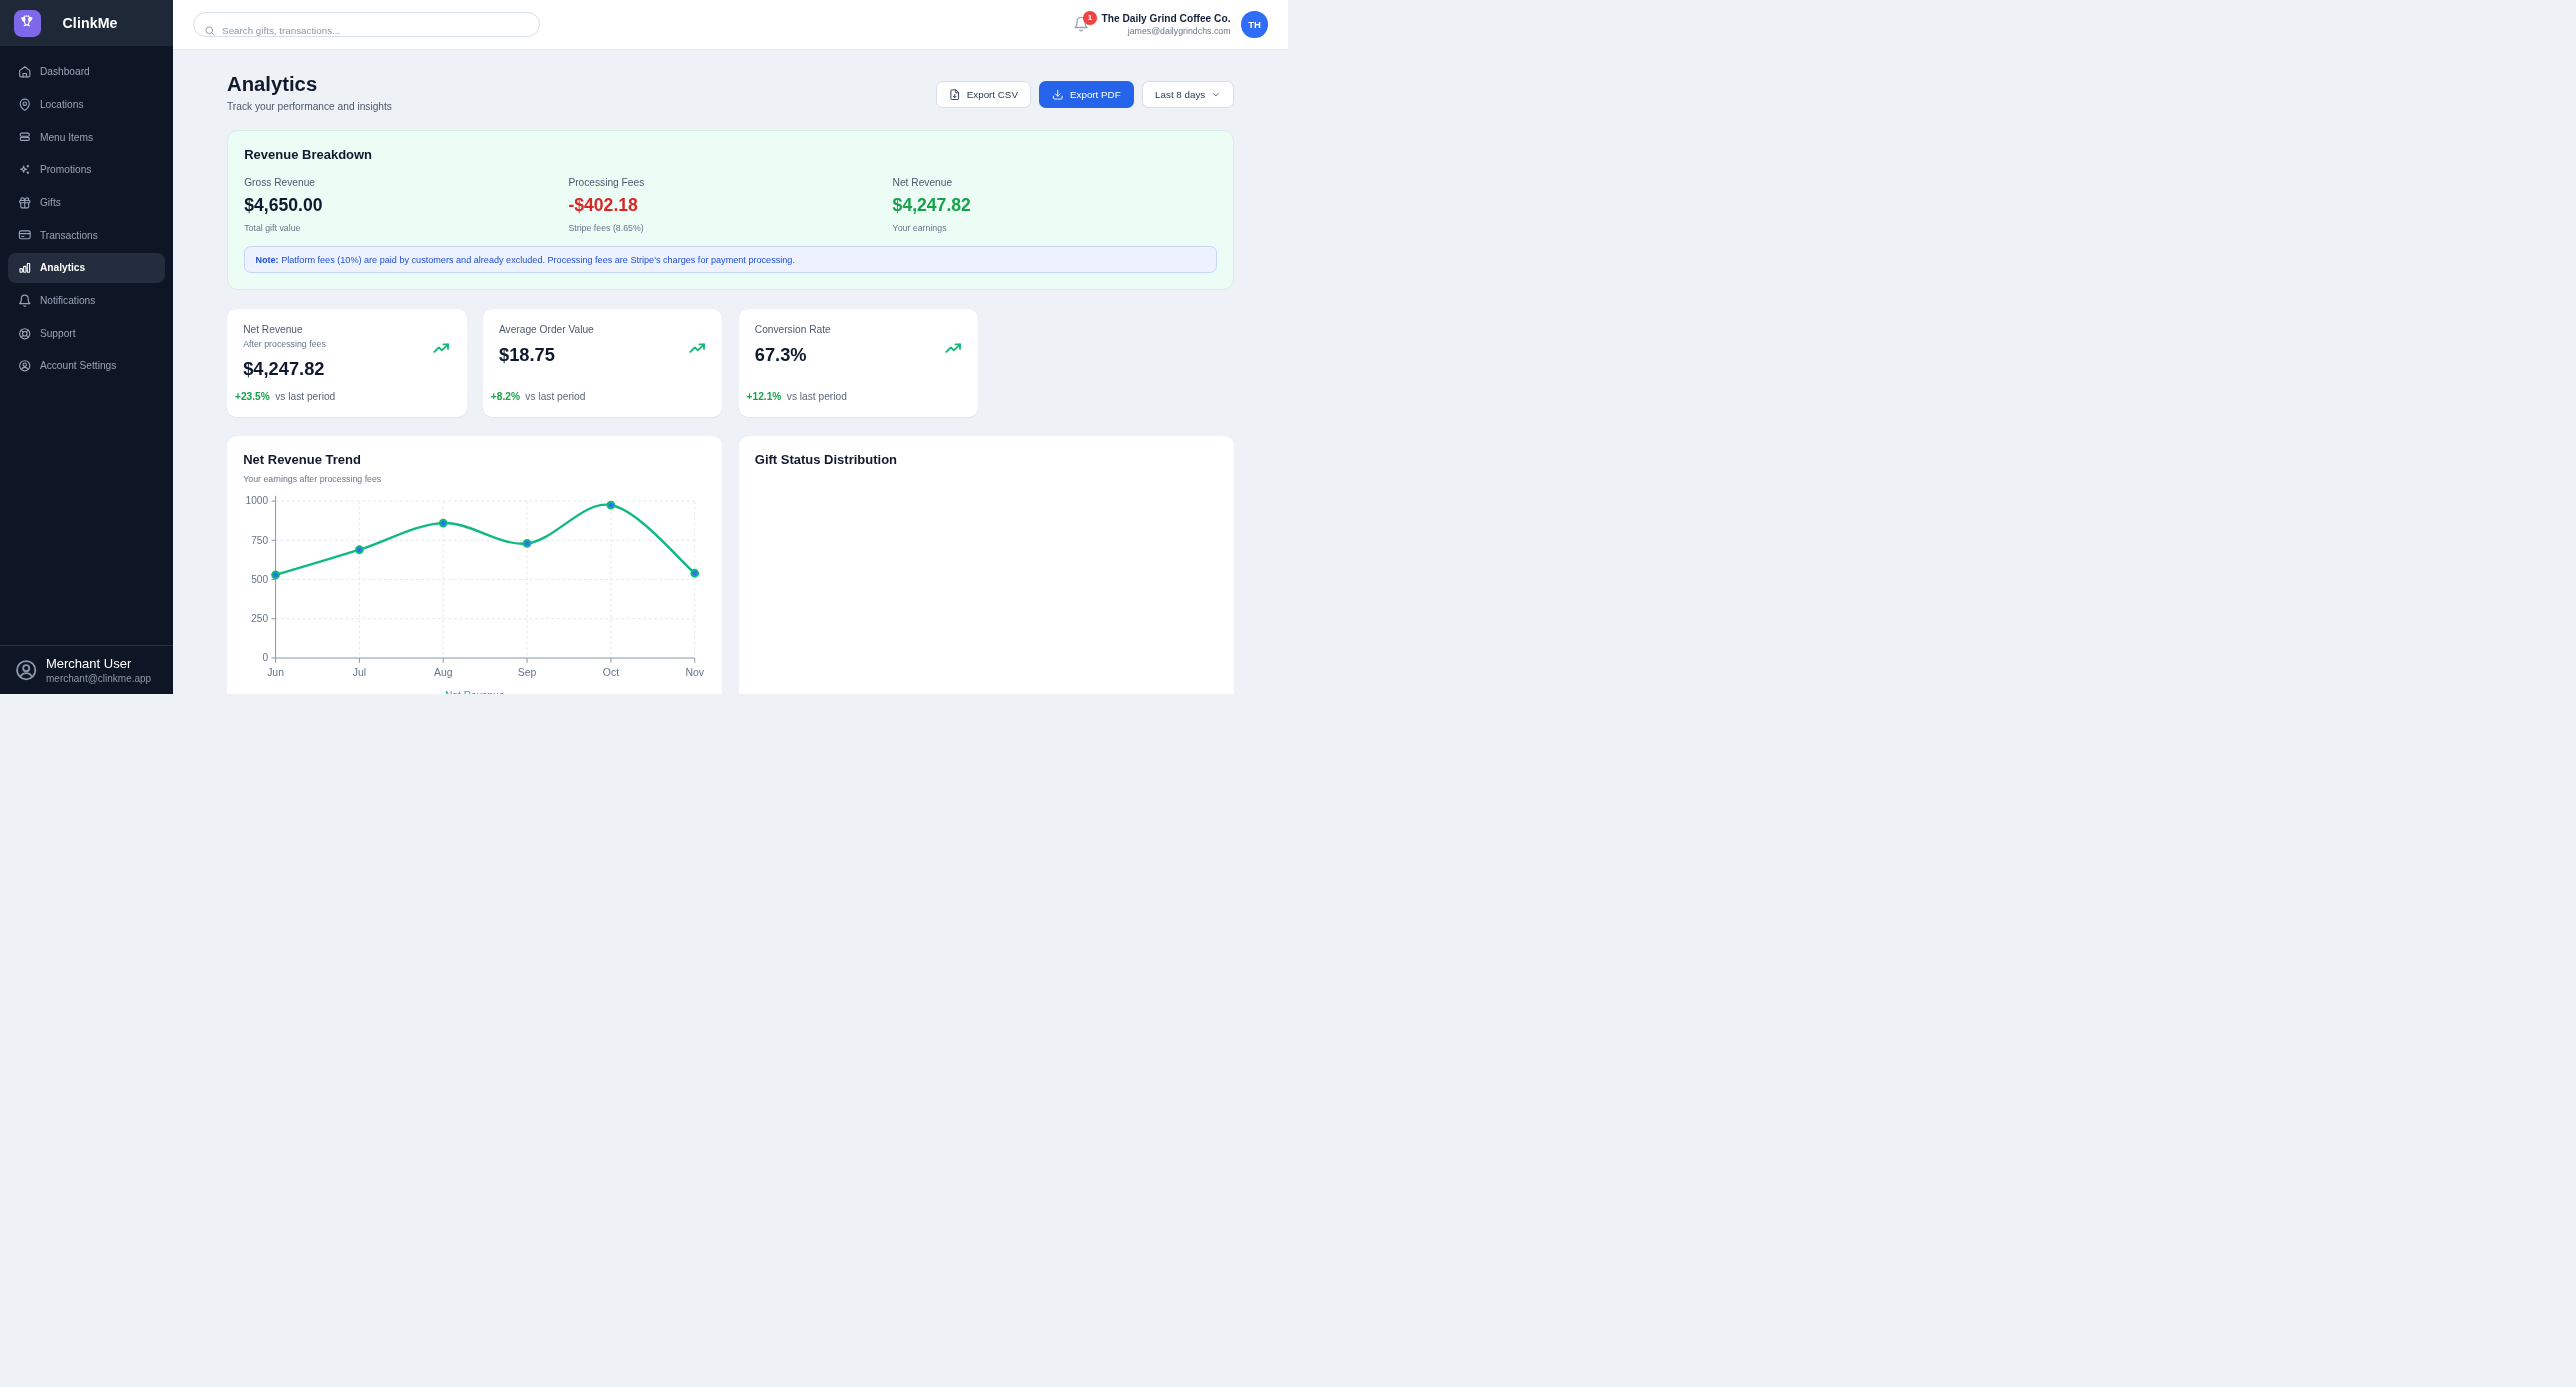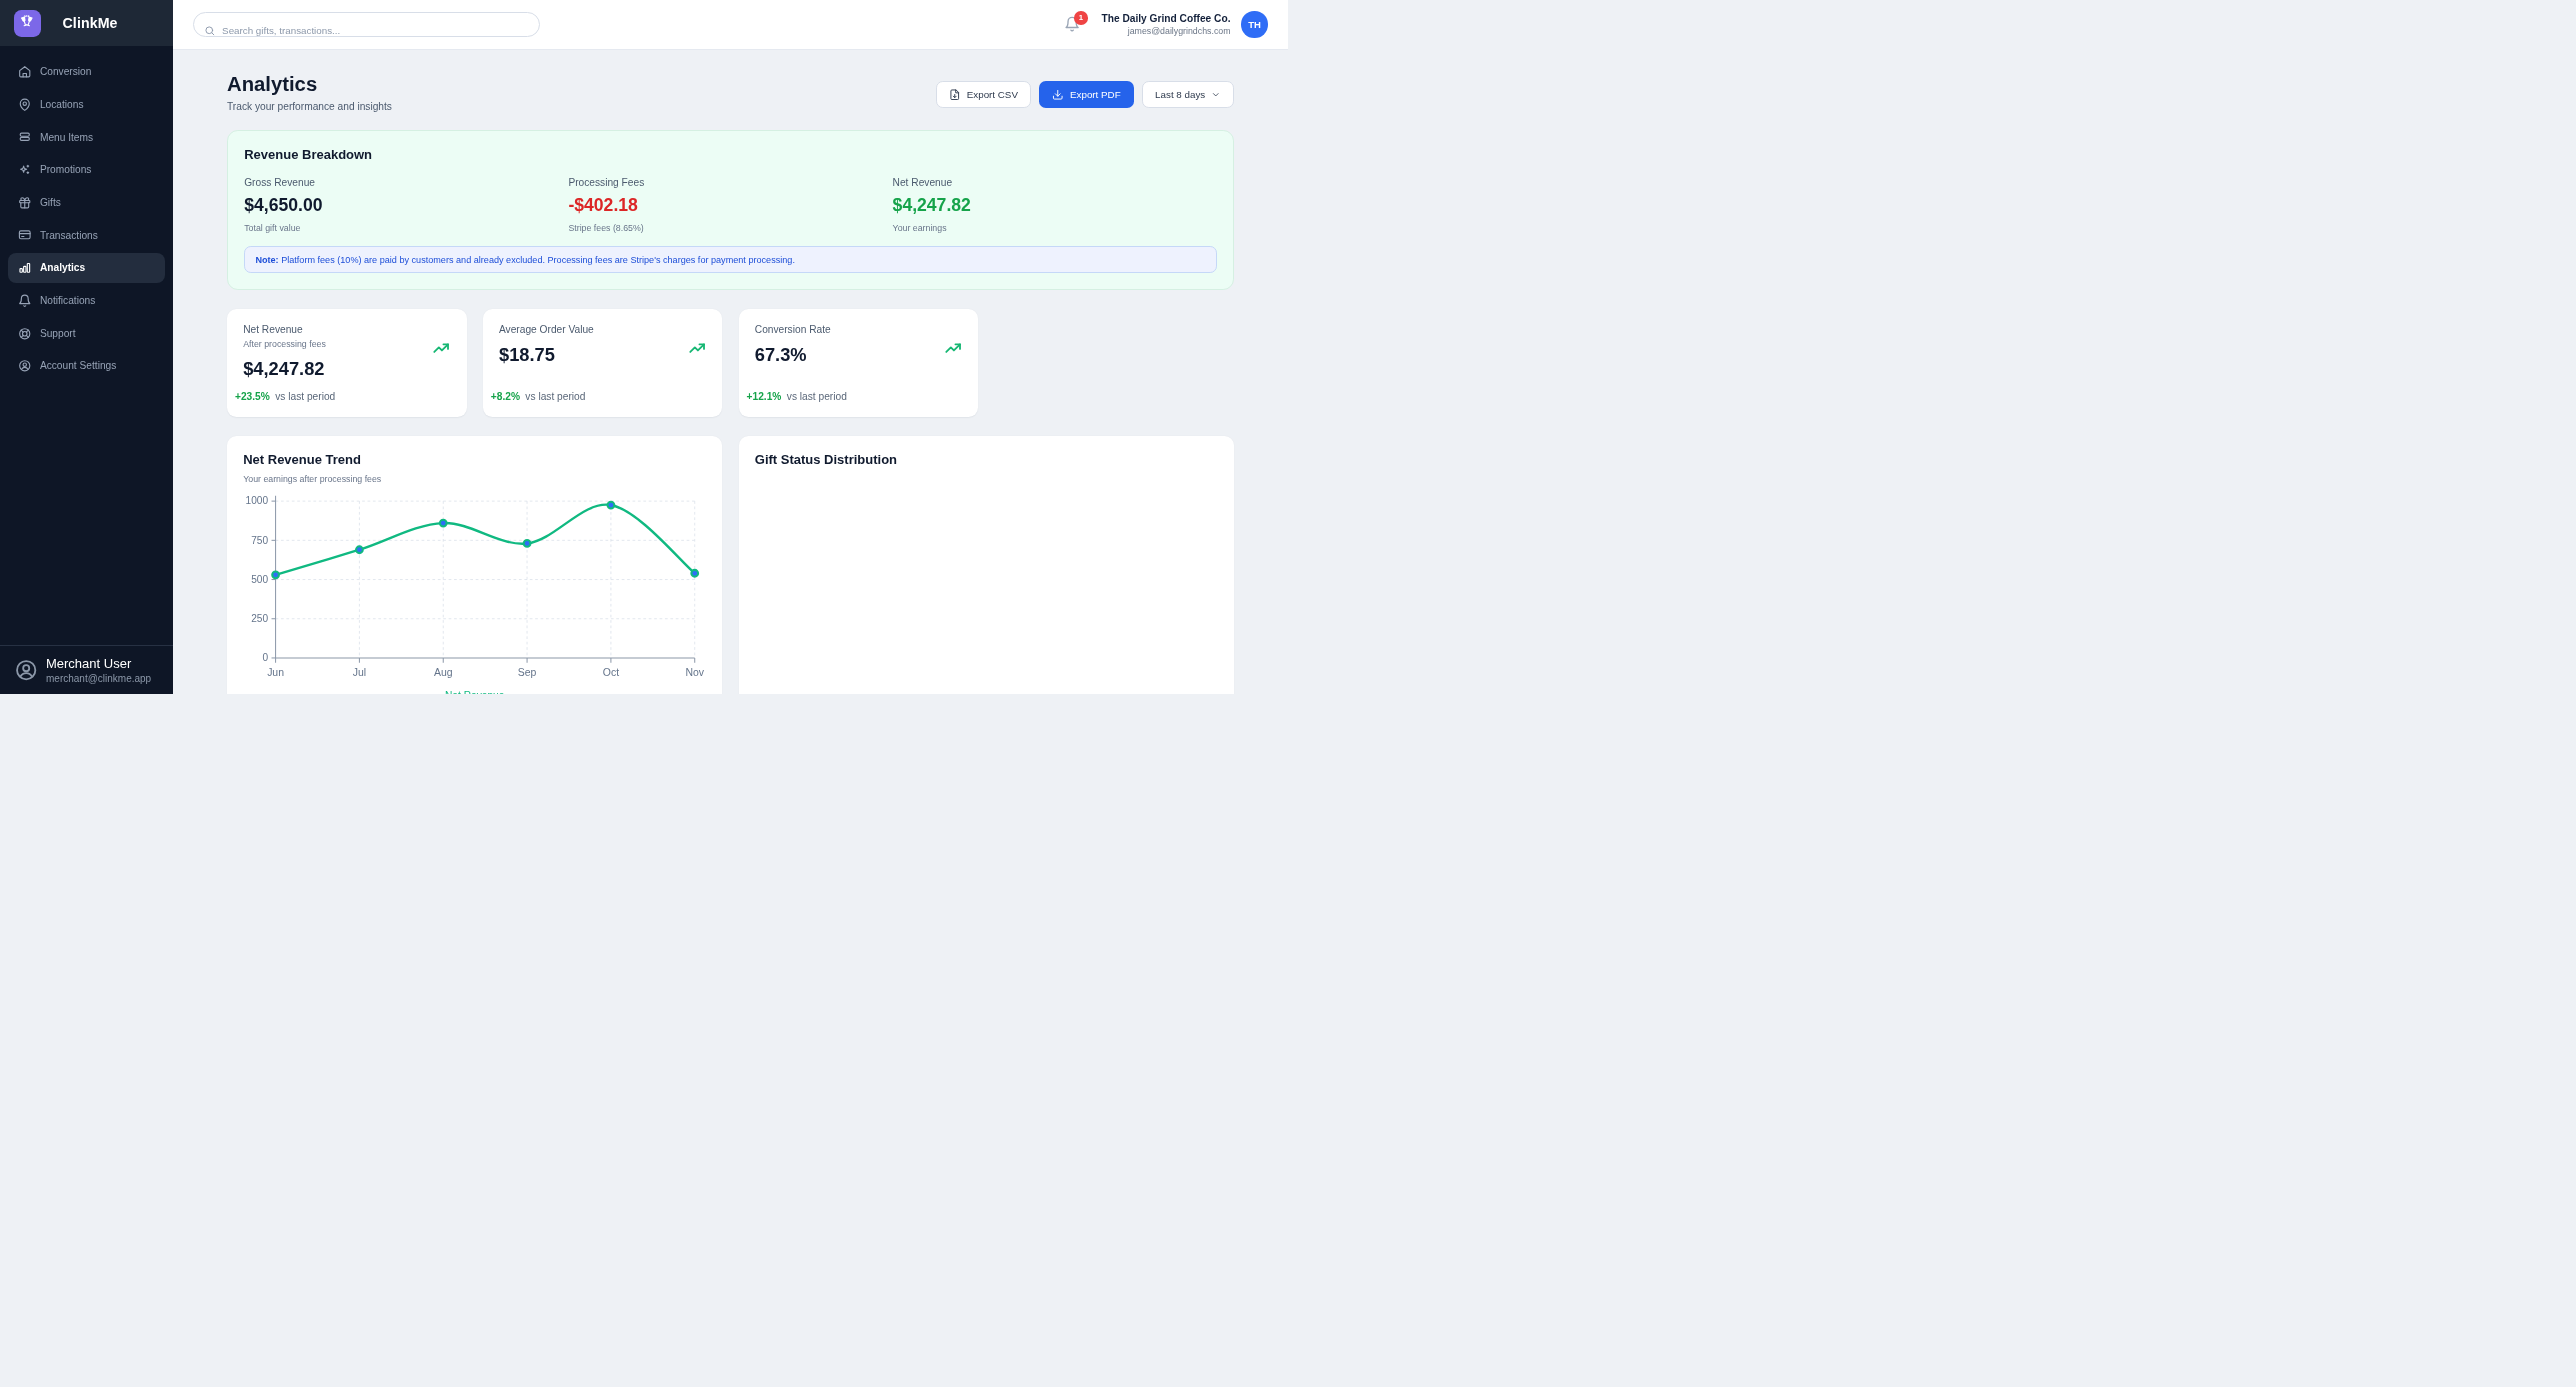--- a/index.html
+++ b/index.html
@@ -32,21 +32,21 @@
   .search input { border:none; outline:none; flex:1; font-size:9.8px; color:#334155;
                   font-family:"Liberation Sans", sans-serif; background:transparent; }
   .search input::placeholder { color:#8d99ab; }
   .topbar-right { margin-left:auto; display:flex; align-items:center; gap:10.8px; }
   .bell-wrap { position:relative; width:17.6px; height:17.6px; cursor:pointer; }
   .bell-wrap svg { width:16.2px; height:16.2px; color:#9aa5b5; }
   .badge { position:absolute; top:-4.7px; right:-6.1px; min-width:13.5px; height:13.5px; border-radius:6.8px;
            background:#ef4444; color:#fff; font-size:7.8px; font-weight:700; display:flex;
            align-items:center; justify-content:center; padding:0 3.4px; }
   .company { text-align:right; }
-  .company-name { font-size:10.2px; font-weight:700; color:#13203a;margin-left:9px; }
+  .company-name { font-size:10.2px; font-weight:700; color:#13203a; }
   .company-email { font-size:8.8px; color:#6b7687; margin-top:2px; }
   .avatar { width:26.4px; height:26.4px; border-radius:50%; background:#2f6df6; color:#fff; font-size:9.5px;
             font-weight:700; display:flex; align-items:center; justify-content:center; cursor:pointer; }
 
   
   .content { position:absolute; left:173px; right:0; top:50px; bottom:0; padding:23px 54px 0 54px; }
   .page-header { display:flex; align-items:flex-start; justify-content:space-between; }
   .page-title { font-size:20.3px; font-weight:800; color:#101a2e; }
   .page-subtitle { font-size:10.2px; color:#4b5a6e; margin-top:5.4px; }
   .header-actions { display:flex; gap:8.1px; margin-top:8.1px; }
@@ -116,21 +116,21 @@
       </span>
       <span class="brand">ClinkMe</span>
     </div>
 
     <nav class="nav">
       <div class="nav-item">
         <svg viewBox="0 0 24 24" fill="none" stroke="currentColor" stroke-width="2" stroke-linecap="round" stroke-linejoin="round">
             <path d="m3 10 9-7 9 7v9a2 2 0 0 1-2 2H5a2 2 0 0 1-2-2z"></path>
             <path d="M9 21v-6h6v6"></path>
           </svg>
-        <span>Conversion</span>
+        <span>Dashboard</span>
       </div>
       <div class="nav-item">
         <svg viewBox="0 0 24 24" fill="none" stroke="currentColor" stroke-width="2" stroke-linecap="round" stroke-linejoin="round">
             <path d="M20 10c0 6-8 12-8 12s-8-6-8-12a8 8 0 0 1 16 0Z"></path>
             <circle cx="12" cy="10" r="3"></circle>
           </svg>
         <span>Locations</span>
       </div>
       <div class="nav-item">
         <svg viewBox="0 0 24 24" fill="none" stroke="currentColor" stroke-width="2" stroke-linecap="round" stroke-linejoin="round">

